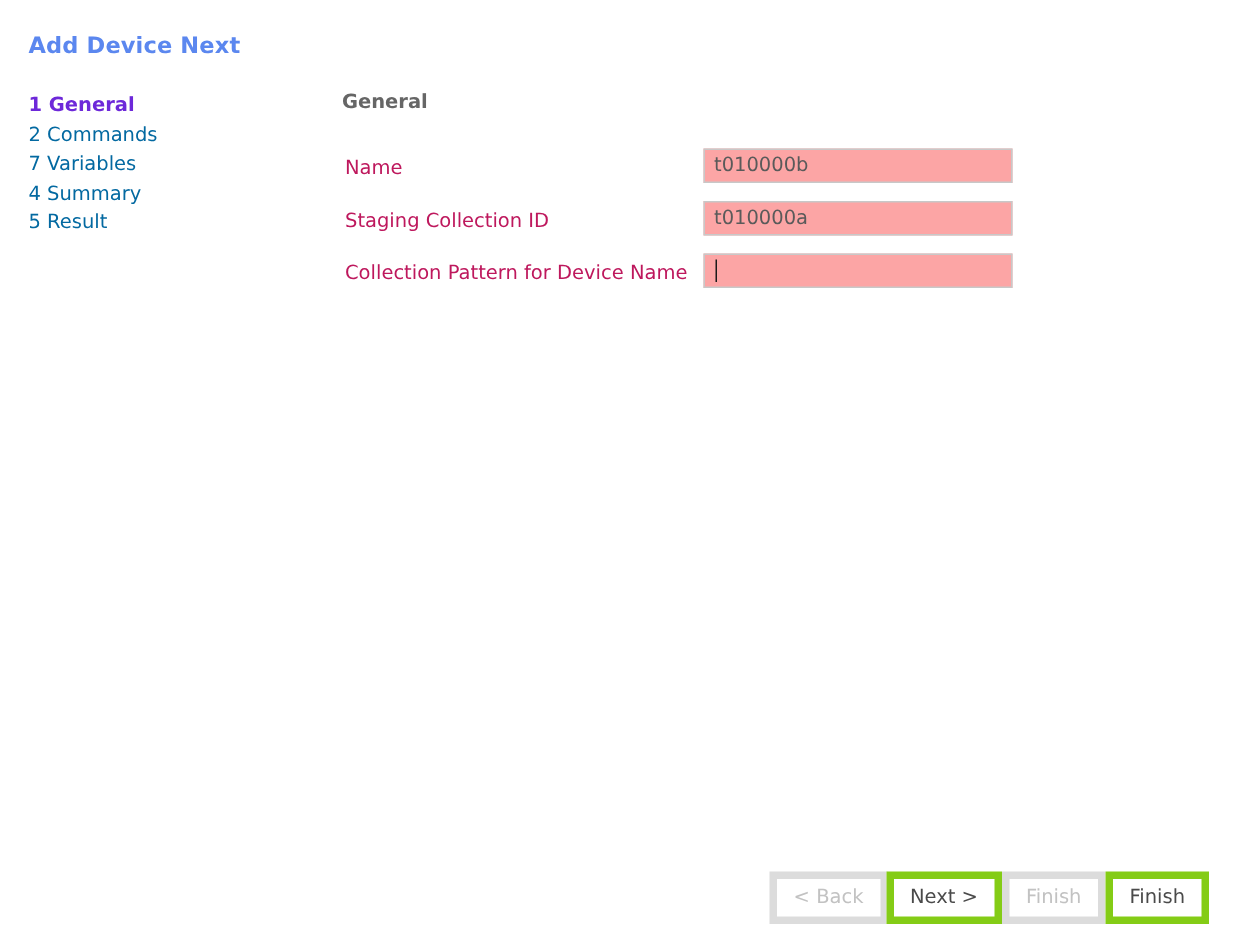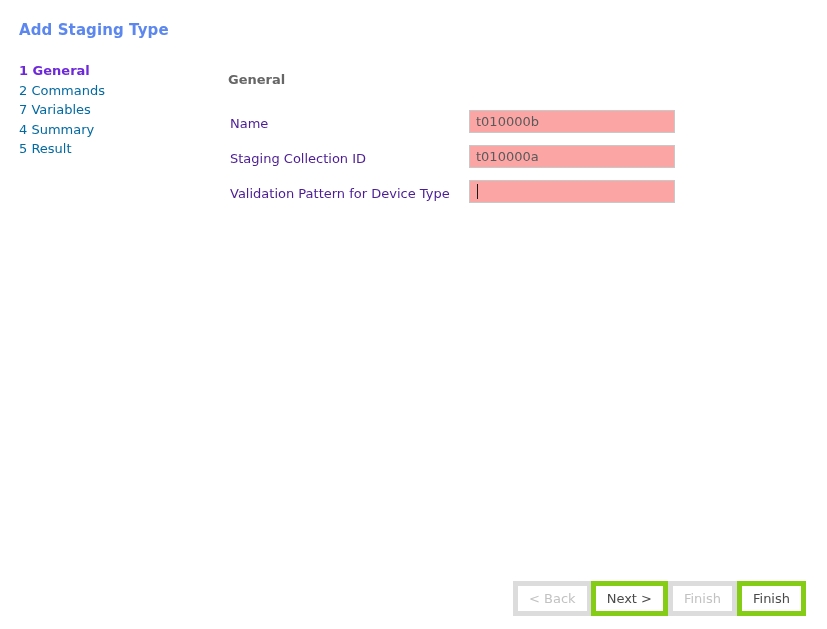--- a/index.html
+++ b/index.html
@@ -50,41 +50,41 @@
   }
   .steps li.active {
     font-weight: bold;
     color: #6d28d9;
   }
 
   
   .pane {
     position: absolute;
     left: 228px;
-    top: 72px;
+    top: 61px;
     width: 560px;
   }
   .section-heading {
     font-size: 13px;
     font-weight: bold;
     color: #666666;
     margin: 0 0 23px 0;
     white-space: nowrap;
   }
 
   .form-row {
     position: relative;
     height: 35px;
   }
   .field-label {
     position: absolute;
     left: 2px;
     top: 6px;
     font-size: 13px;
-    color: #4c1d95;
+    color: #be185d;
     white-space: nowrap;
     text-align: right;
   }
   .field-input {
     position: absolute;
     left: 241px;
     top: 0;
     width: 198px;
     height: 21px;
     box-sizing: content-box;
@@ -141,21 +141,21 @@
   .btn.gap { margin-left: 0; }
   .btn.disabled {
     color: #c2c2c2;
     border-color: #dcdcdc;
     cursor: default;
   }
 </style>
 </head>
 <body>
 
-<div class="wizard-title">Add Staging Type</div>
+<div class="wizard-title">Add Device Next</div>
 
 <ul class="steps">
   <li class="active">1 General</li>
   <li>2 Commands</li>
   <li>7 Variables</li>
   <li>4 Summary</li>
   <li>5 Result</li>
 </ul>
 
 <div class="pane">
@@ -166,21 +166,21 @@
     <span class="field-label">Name</span>
     <input class="field-input" type="text" value="t010000b" style="">
   </div>
 
   <div class="form-row">
     <span class="field-label">Staging Collection ID</span>
     <input class="field-input" type="text" value="t010000a" style="">
   </div>
 
   <div class="form-row">
-    <span class="field-label">Validation Pattern for Device Type</span>
+    <span class="field-label">Collection Pattern for Device Name</span>
     <input class="field-input" type="text" value="" style="">
     <span class="caret-wrap">
       <span class="caret"></span>
     </span>
   </div>
 
 </div>
 
 <div class="button-bar">
   <span class="btn disabled">&lt; Back</span>

